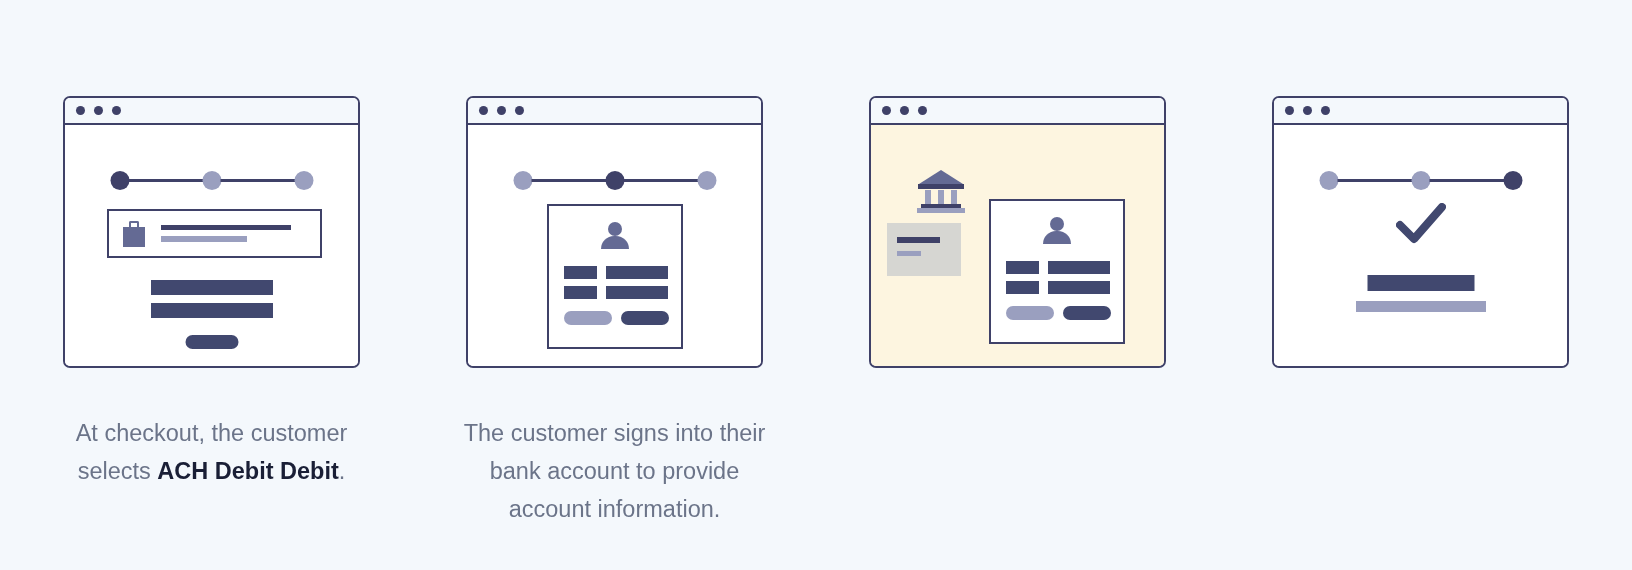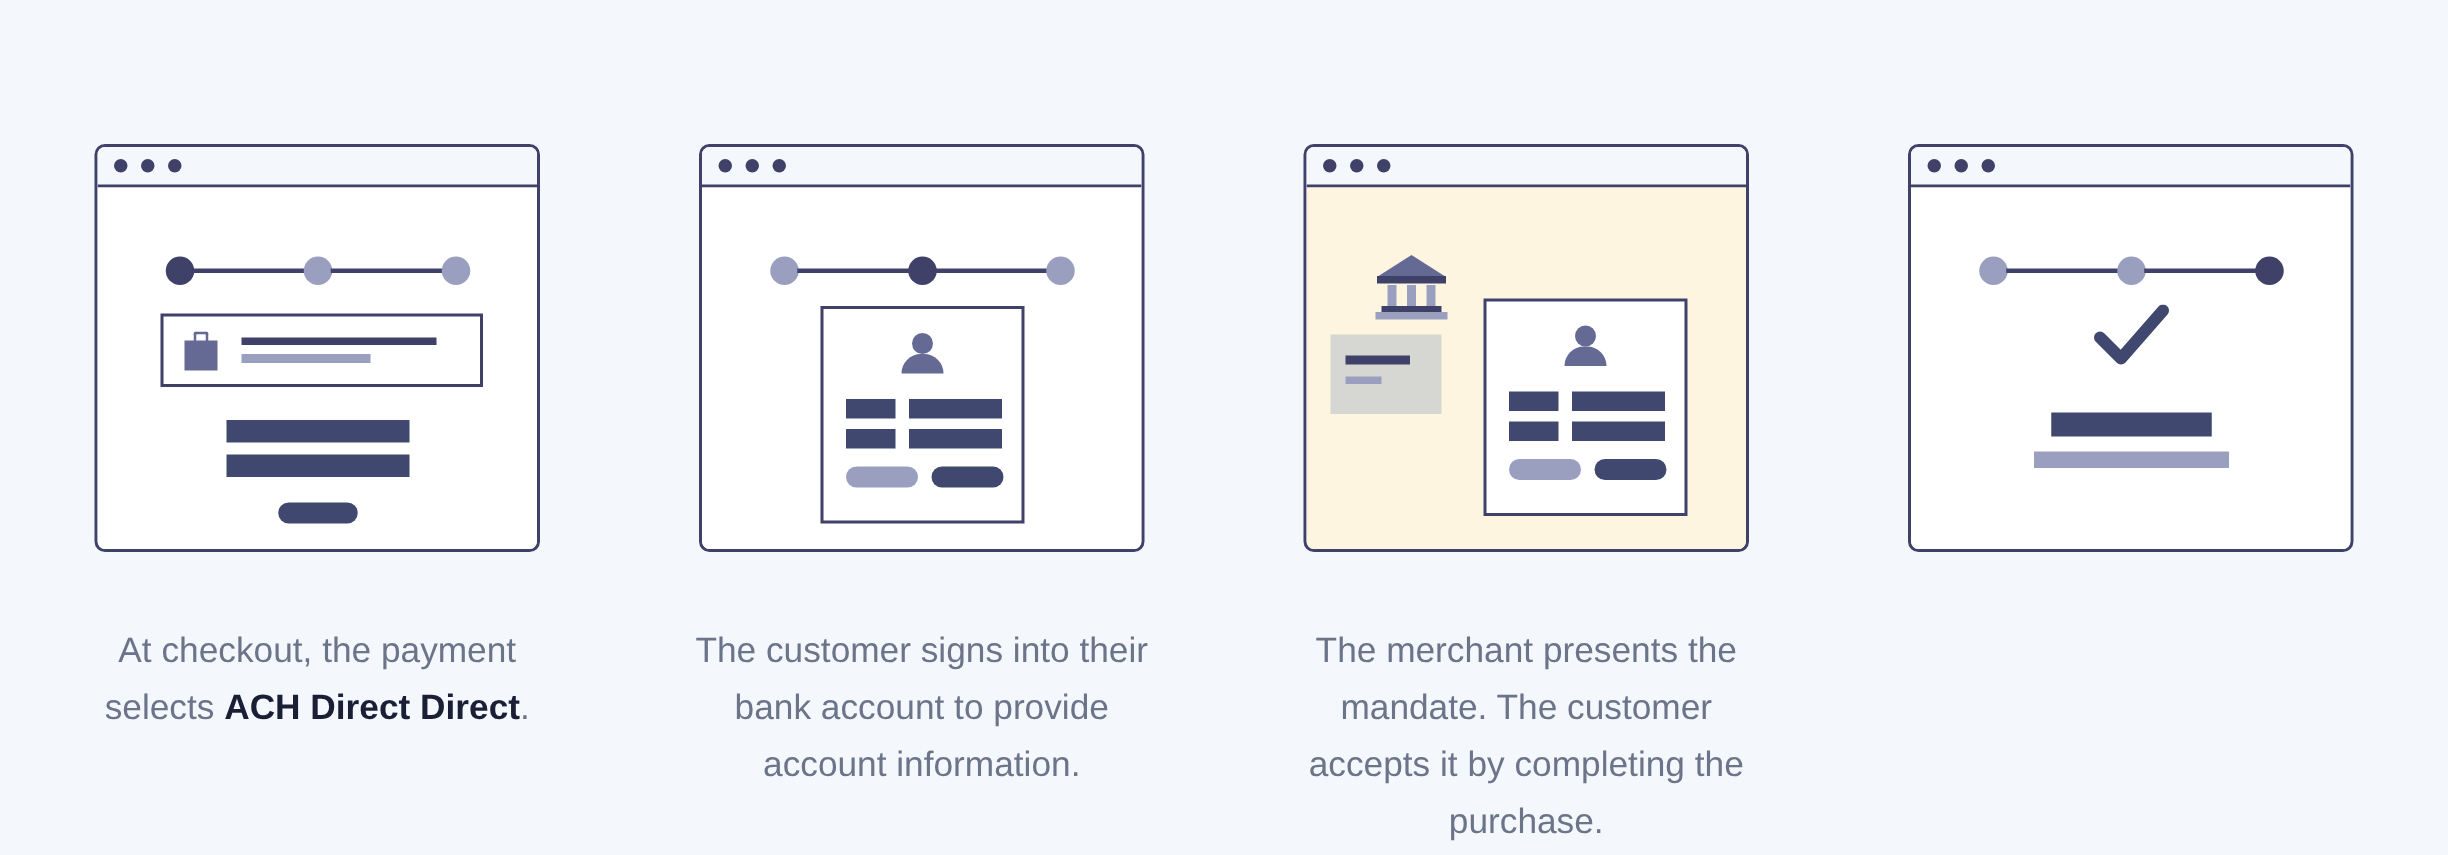--- a/index.html
+++ b/index.html
@@ -258,21 +258,21 @@
             <span class="pl-light"></span>
           </span>
         </div>
 
         <div class="wbar b1"></div>
         <div class="wbar b2"></div>
         <div class="btn-pill"></div>
       </div>
     </div>
     <div class="caption">
-      <span>At checkout, the payment selects </span><strong>ACH Direct Direct</strong><span>.</span>
+      <span>At checkout, the customer selects </span><strong>ACH Debit Debit</strong><span>.</span>
     </div>
   </div>
 
   <div class="step">
     <div class="browser">
       <div class="titlebar">
         <span class="tdot"></span>
         <span class="tdot"></span>
         <span class="tdot"></span>
       </div>
@@ -348,23 +348,20 @@
             <span class="f-short"></span>
             <span class="f-long"></span>
           </span>
           <span class="fbtns">
             <span class="fb-light"></span>
             <span class="fb-dark"></span>
           </span>
         </div>
       </div>
     </div>
-    <div class="caption">
-      <span>The merchant presents the mandate. The customer accepts it by completing the purchase.</span><strong></strong><span></span>
-    </div>
   </div>
 
   <div class="step">
     <div class="browser">
       <div class="titlebar">
         <span class="tdot"></span>
         <span class="tdot"></span>
         <span class="tdot"></span>
       </div>
       <div class="canvas">

